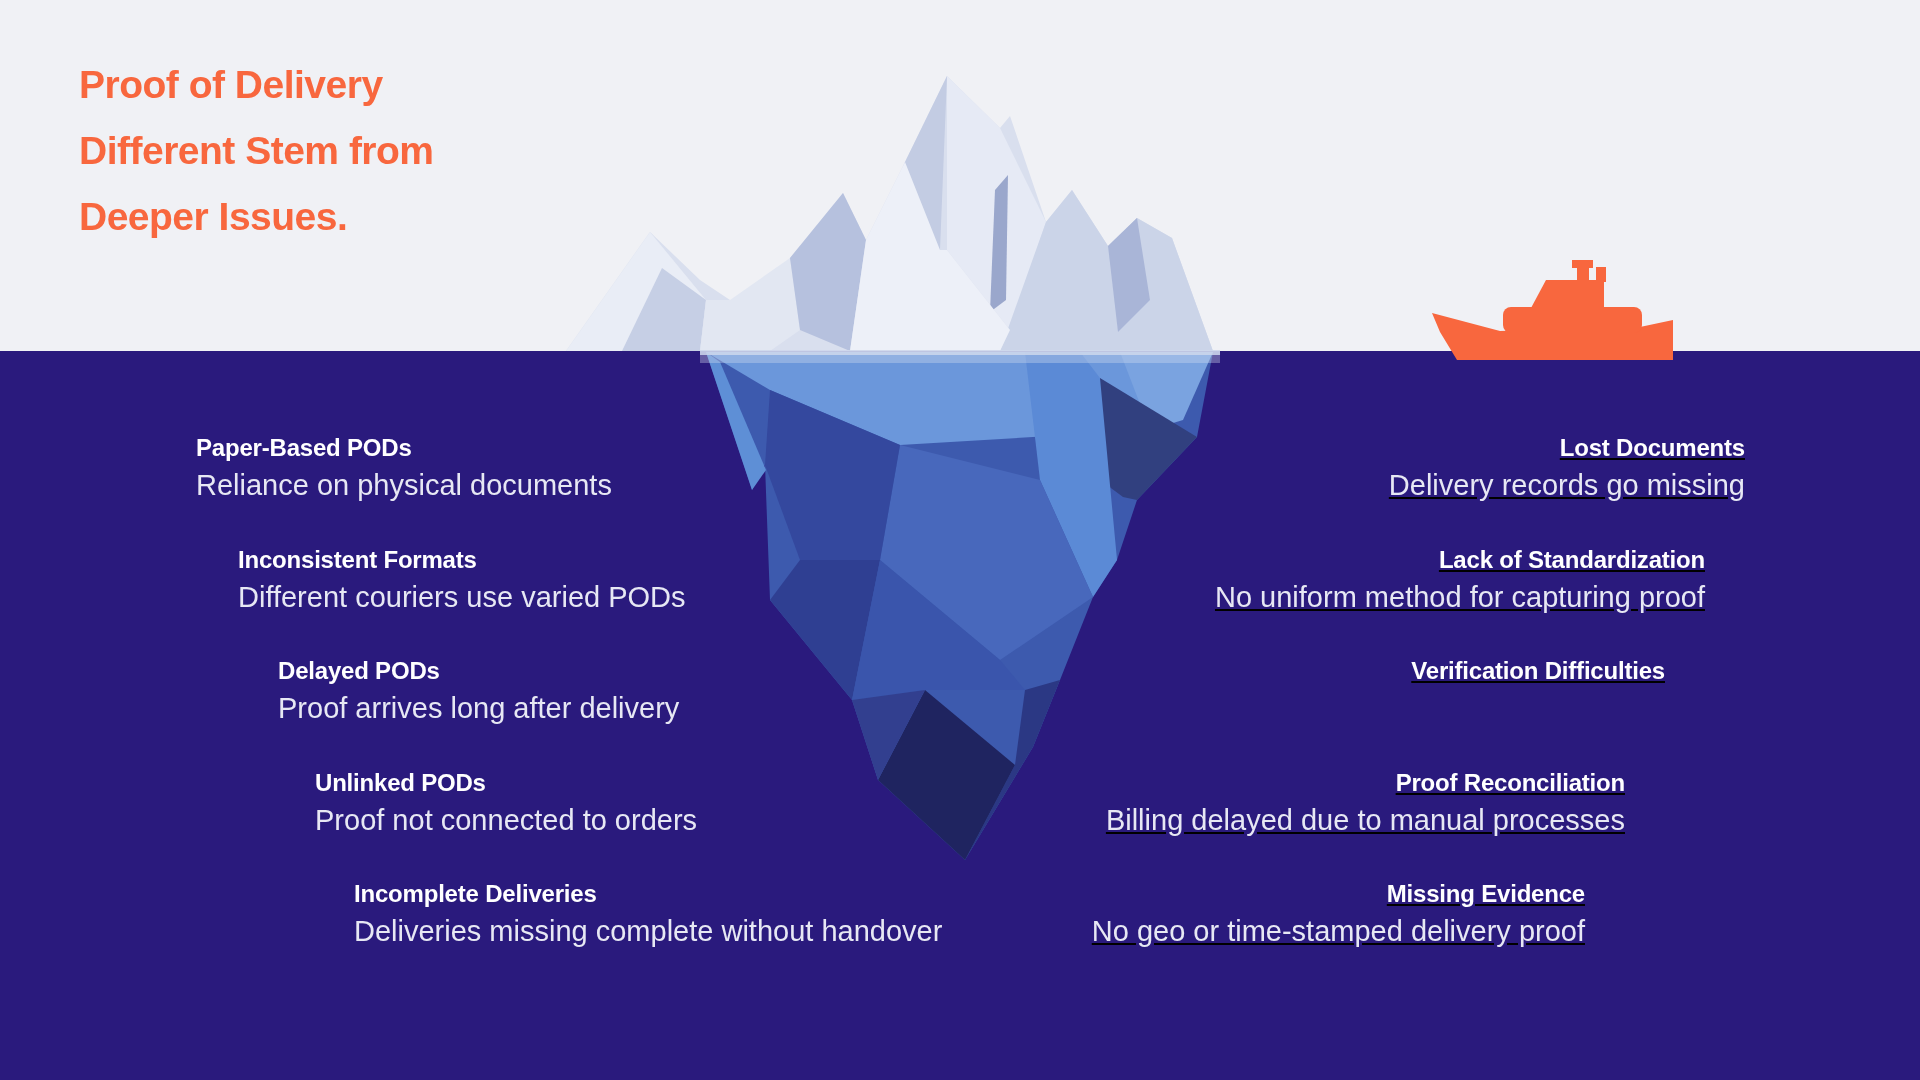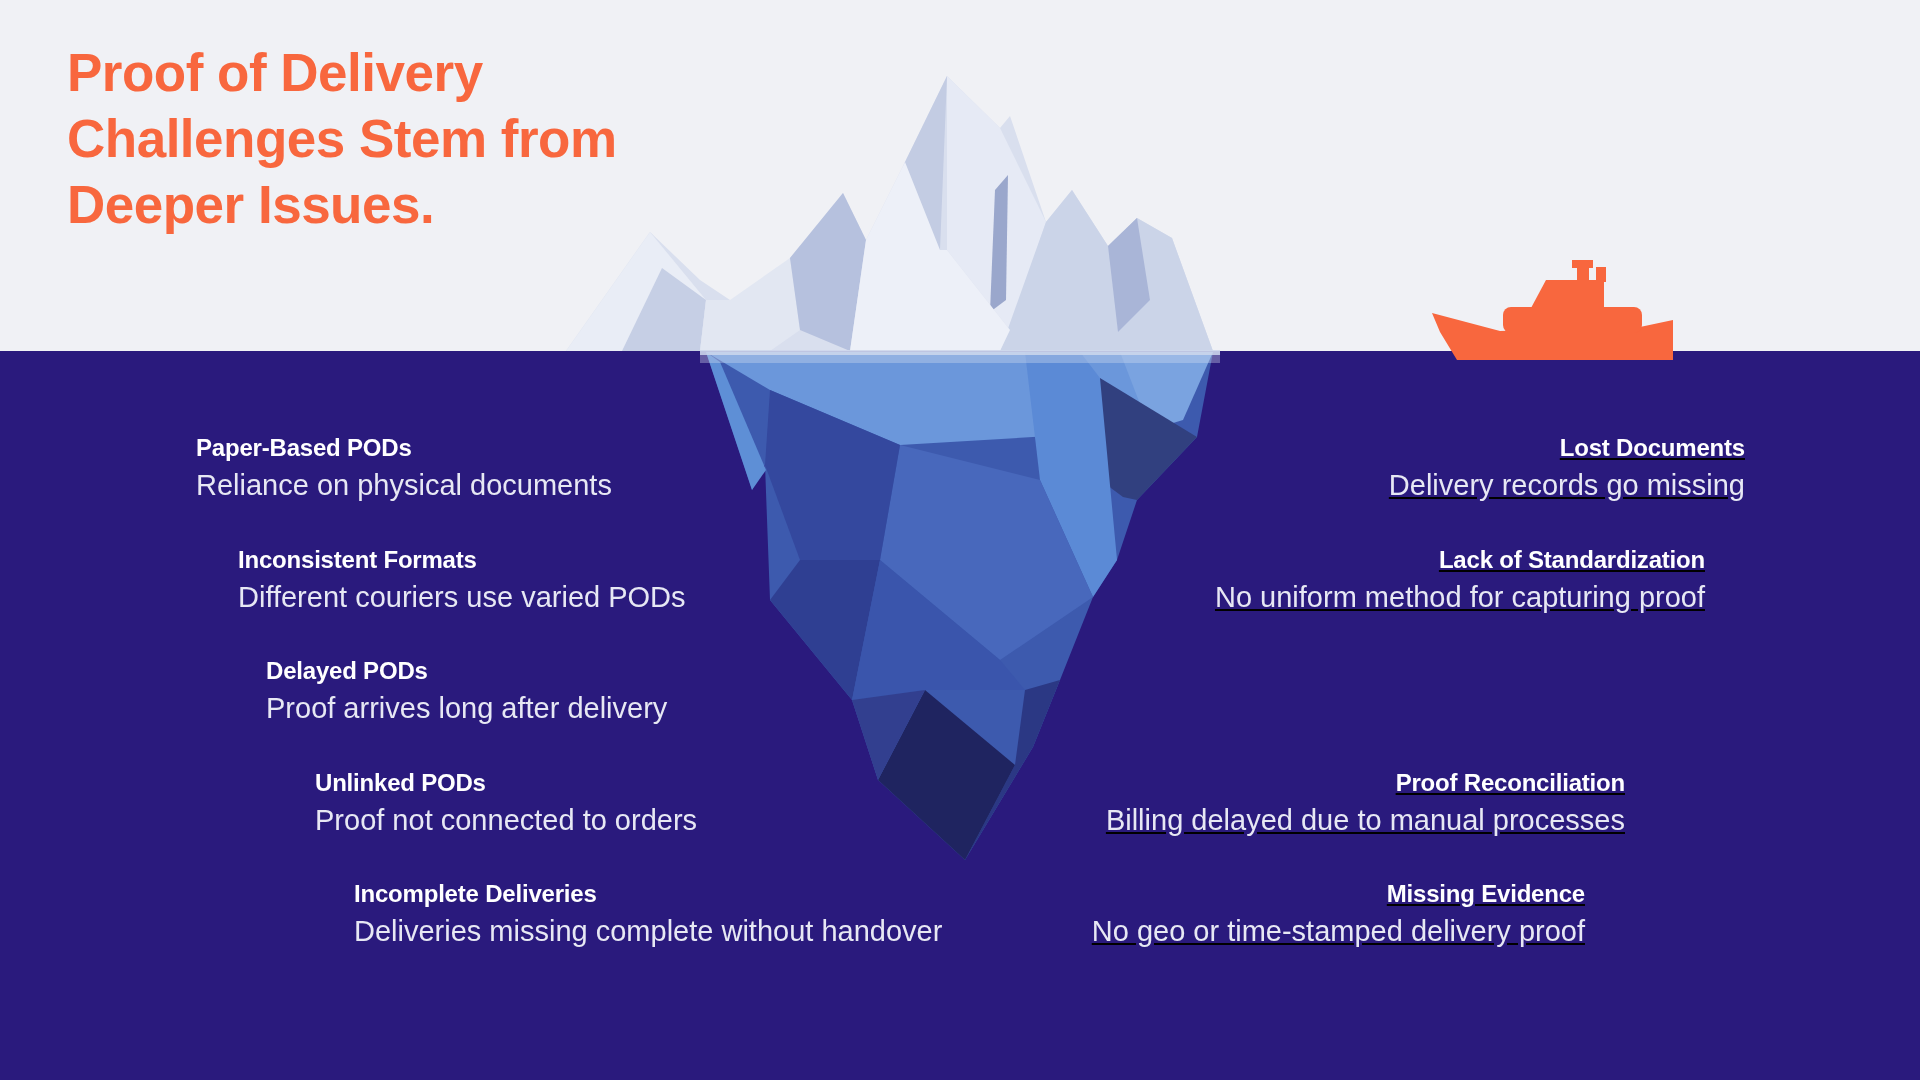--- a/index.html
+++ b/index.html
@@ -5,22 +5,22 @@
   html,body{margin:0;padding:0;background:#555;}
   .stage{
     position:relative;width:1920px;height:1080px;overflow:hidden;
     font-family:"Liberation Sans","DejaVu Sans",sans-serif;
     background:var(--bg-bottom,#2A1A7D);
   }
   .sky{position:absolute;left:0;top:0;width:1920px;height:351px;background:var(--bg-top,#F0F1F5);}
   .sea{position:absolute;left:0;top:351px;width:1920px;height:729px;background:var(--bg-bottom,#2A1A7D);}
   .art{position:absolute;left:0;top:0;width:1920px;height:1080px;display:block;}
   .headline{
-    position:absolute;left:67px;top:40px;margin:0;
-    font-size:53px;line-height:66px;font-weight:700;letter-spacing:-0.5px;
+    position:absolute;left:67px;top:40px;margin:12px;
+    font-size:39px;line-height:66px;font-weight:700;letter-spacing:-0.5px;
     color:var(--accent,#F8673E);
   }
   .headline div{white-space:nowrap;}
   .item{position:absolute;white-space:nowrap;}
   .item.right{text-align:right;text-decoration:underline;}
   .item .t{display:block;font-weight:700;font-size:24px;line-height:36px;color:var(--heading,#fff);letter-spacing:-0.2px;}
   .item .d{display:block;font-weight:400;font-size:29px;line-height:33px;margin-top:3px;color:var(--body,#E7E8F4);}
 </style>
 </head>
 <body>
@@ -70,33 +70,33 @@
       <rect x="1503" y="307" width="139" height="26" rx="8"></rect>
       <polygon points="1531,308 1546,280 1604,280 1604,308"></polygon>
       <rect x="1577" y="266" width="12" height="18"></rect>
       <rect x="1572" y="260" width="21" height="8"></rect>
       <rect x="1596" y="267" width="10" height="15"></rect>
     </g>
   </svg>
 
   <h1 class="headline">
     <div>Proof of Delivery</div>
-    <div>Challenges Stem from</div>
+    <div>Different Stem from</div>
     <div>Deeper Issues.</div>
   </h1>
 
   <div class="item left" style="left:196px;top:430px">
     <span class="t">Paper-Based PODs</span>
     <span class="d">Reliance on physical documents</span>
   </div>
   <div class="item left" style="left:238px;top:542px">
     <span class="t">Inconsistent Formats</span>
     <span class="d">Different couriers use varied PODs</span>
   </div>
-  <div class="item left" style="left:266px;top:653px">
+  <div class="item left" style="left:278px;top:653px">
     <span class="t">Delayed PODs</span>
     <span class="d">Proof arrives long after delivery</span>
   </div>
   <div class="item left" style="left:315px;top:765px">
     <span class="t">Unlinked PODs</span>
     <span class="d">Proof not connected to orders</span>
   </div>
   <div class="item left" style="left:354px;top:876px">
     <span class="t">Incomplete Deliveries</span>
     <span class="d">Deliveries missing complete without handover</span>
@@ -104,20 +104,21 @@
 
   <div class="item right" style="right:175px;top:430px">
     <span class="t">Lost Documents</span>
     <span class="d">Delivery records go missing</span>
   </div>
   <div class="item right" style="right:215px;top:542px">
     <span class="t">Lack of Standardization</span>
     <span class="d">No uniform method for capturing proof</span>
   </div>
   <div class="item right" style="right:255px;top:653px">
+    <span class="t">Verification Difficulties</span>
   </div>
   <div class="item right" style="right:295px;top:765px">
     <span class="t">Proof Reconciliation</span>
     <span class="d">Billing delayed due to manual processes</span>
   </div>
   <div class="item right" style="right:335px;top:876px">
     <span class="t">Missing Evidence</span>
     <span class="d">No geo or time-stamped delivery proof</span>
   </div>
 

